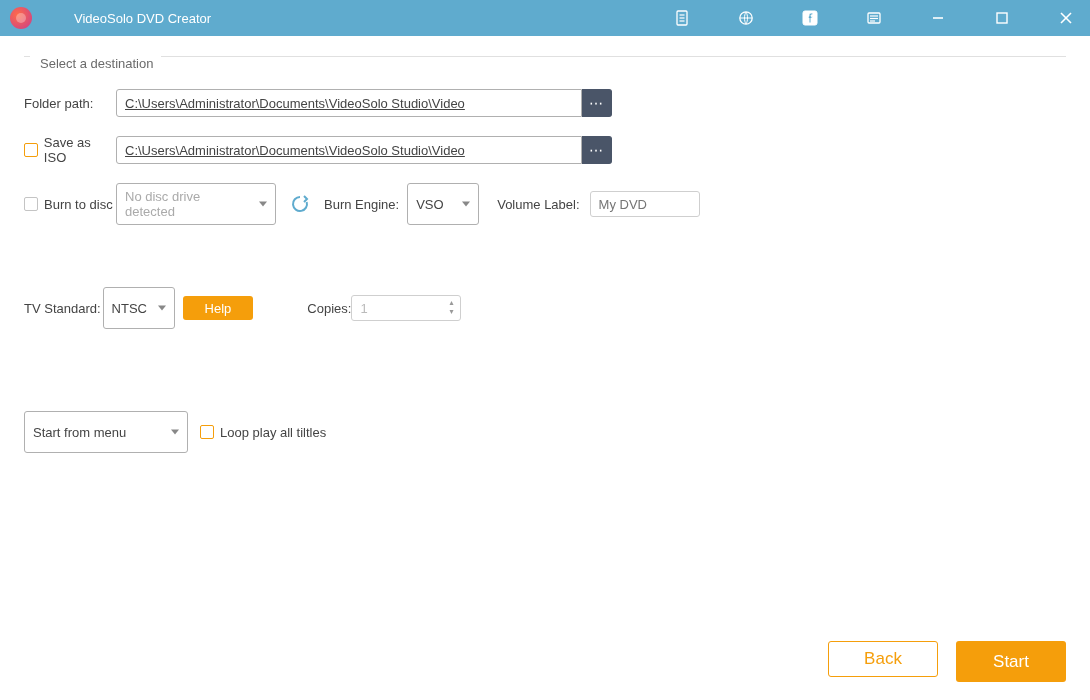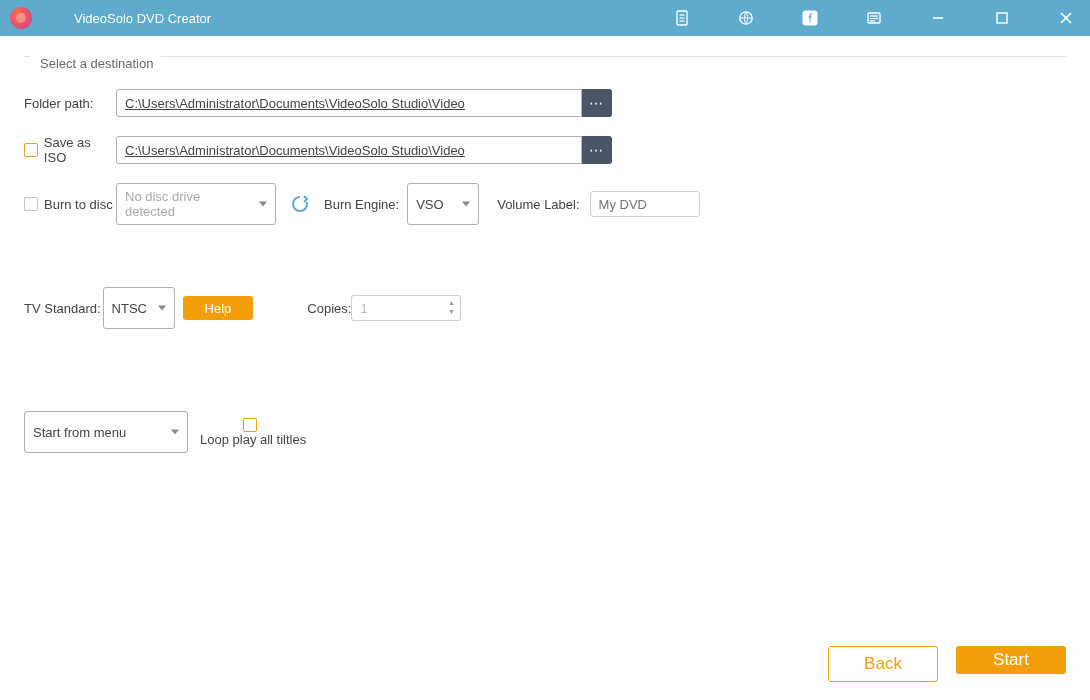--- a/index.html
+++ b/index.html
@@ -72,21 +72,21 @@
   .spinner-ctrl span { width: 10px; height: 9px; font-size: 8px; color: #999; text-align: center; line-height: 9px; cursor: pointer; }
 
   .footer {
     position: absolute; bottom: 18px; right: 24px; display: flex; gap: 18px;
   }
   .btn-secondary {
     width: 110px; height: 36px; border: 1px solid #f59e0b; background: #fff;
     color: #f59e0b; font-size: 17px; border-radius: 3px; cursor: pointer;
   }
   .btn-primary {
-    width: 110px; height: 28px; border: none; background: #f59e0b;
+    width: 110px; height: 41px; border: none; background: #f59e0b;
     color: #fff; font-size: 17px; border-radius: 3px; cursor: pointer;
   }
 </style>
 </head>
 <body>
 
 <div class="titlebar">
   <div class="logo"></div>
   <div class="title">VideoSolo DVD Creator</div>
   <div class="spacer"></div>
@@ -206,21 +206,21 @@
     </div>
   </div>
 
 
   <div style="height:42px;"></div>
 
   <div class="row">
     <div class="select" style="width:164px;">
       <span>Start from menu</span>
     </div>
-    <div style="display:flex;align-items:center;margin-left:12px;flex-direction:column;">
+    <div style="display:flex;align-items:center;margin-left:12px;">
       <span class="checkbox"></span>
       <span class="field-label">Loop play all tiltles</span>
     </div>
   </div>
 
 </div>
 
 <div class="footer">
   <button class="btn-secondary">Back</button>
   <button class="btn-primary">Start</button>

